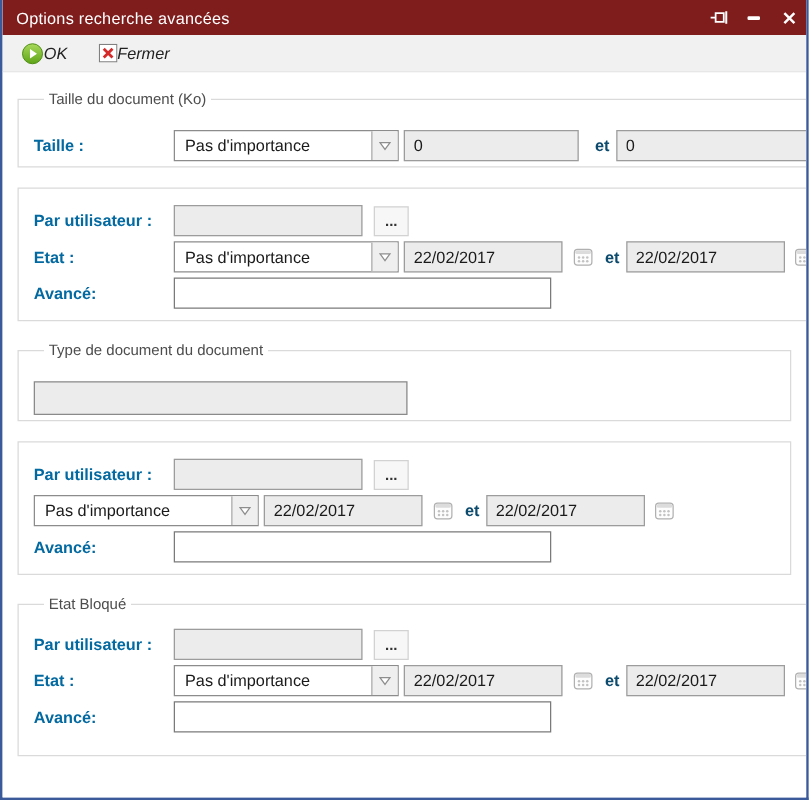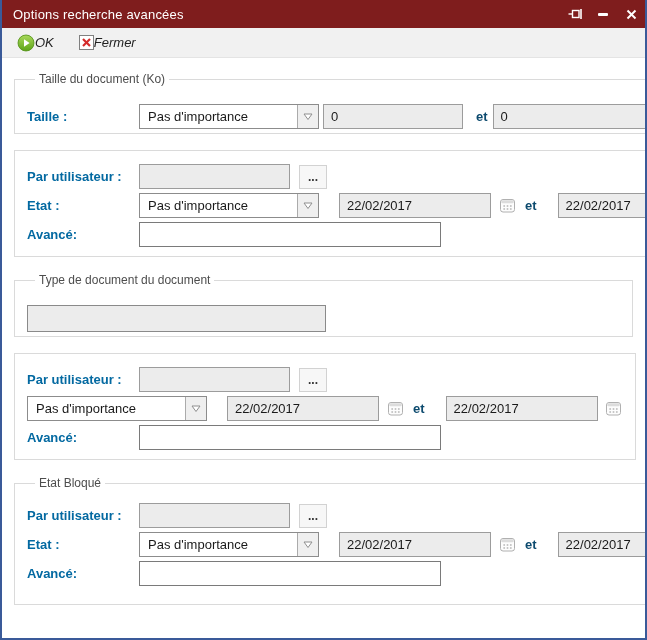--- a/index.html
+++ b/index.html
@@ -99,21 +99,21 @@
   
   .tb {
     height: 25px; border: 1px solid #9c9c9c;
     font-family: "Liberation Sans", sans-serif;
     font-size: 13px; color: #1a1a1a;
     padding: 0 7px; background: #ffffff;
   }
   .tb.dis { background: #ececec; }
   .tb.lite { border-color: #7a7a7a; }
   .w-user { width: 151px; }
-  .w-date { width: 152px; margin-left: 16px; }
+  .w-date { width: 127px; }
   .w-num1 { width: 140px; }
   .w-num2 { width: 153px; }
   .w-adv  { width: 302px; }
   .w-ext  { width: 299px; height: 27px; border-color: #8a8a8a; }
 
   .et {
     font-size: 13px; font-weight: bold; color: #0c4a6e;
     margin: 0 5px 0 9px;
   }
   .row-size .et { margin: 0 5px 0 13px; }

